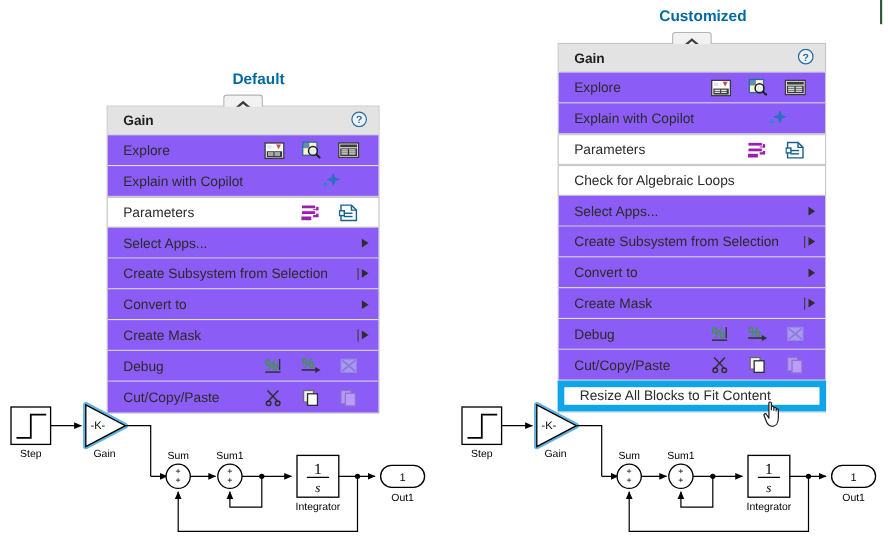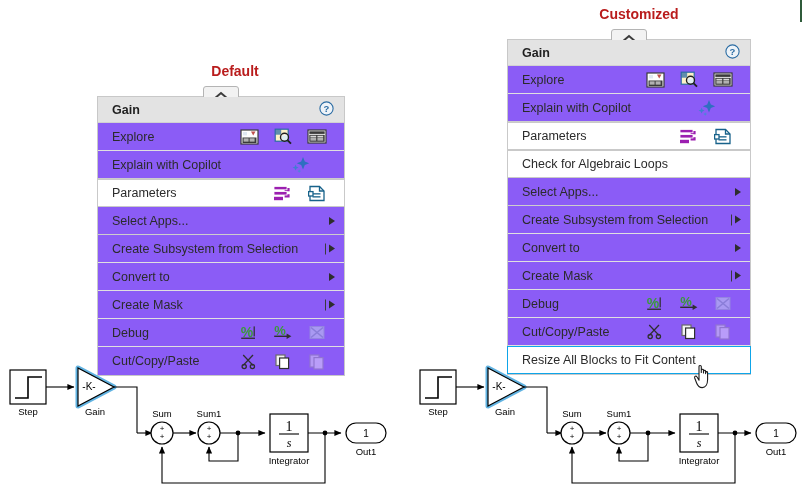--- a/index.html
+++ b/index.html
@@ -10,21 +10,21 @@
     font-family: "Liberation Sans", sans-serif;
     overflow: hidden;
   }
   #root { position: relative; width: 807px; height: 493px; background:#fff; }
 
   
   .caption {
     position: absolute;
     font-size: 14px;
     font-weight: bold;
-    color: #b91c1c;
+    color: #0369a1;
     text-align: center;
     white-space: nowrap;
   }
 
   
   .green-edge {
     position: absolute;
     width: 2px;
     background: #2f5b3a;
   }
@@ -69,21 +69,21 @@
     color: #1f1f1f;
     border-bottom: 1px solid #d2d2d2;
   }
   .row.white {
     background: #ffffff;
     border: 1px solid #c9c9c9;
     margin: 0 -1px;
   }
   .row.highlight-blue {
     background: #ffffff;
-    border: 1px solid #0ea5e9;
+    border: 6px solid #0ea5e9;
     margin: 0 -1px;
   }
   .row .label { flex: 0 0 auto; }
   .row .spacer { flex: 1 1 auto; }
 
   .icon-slot {
     width: 34px;
     display: flex;
     align-items: center;
     justify-content: center;

